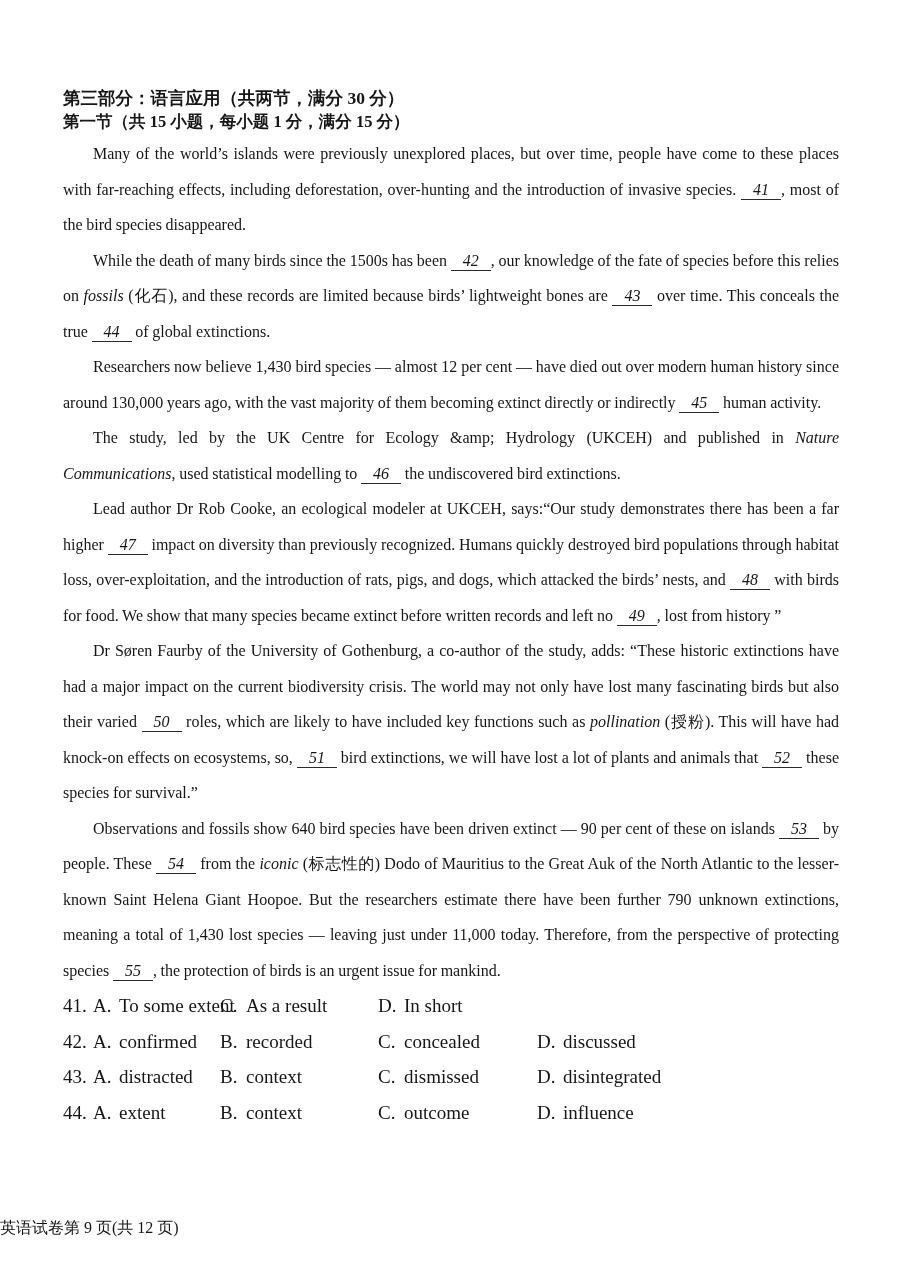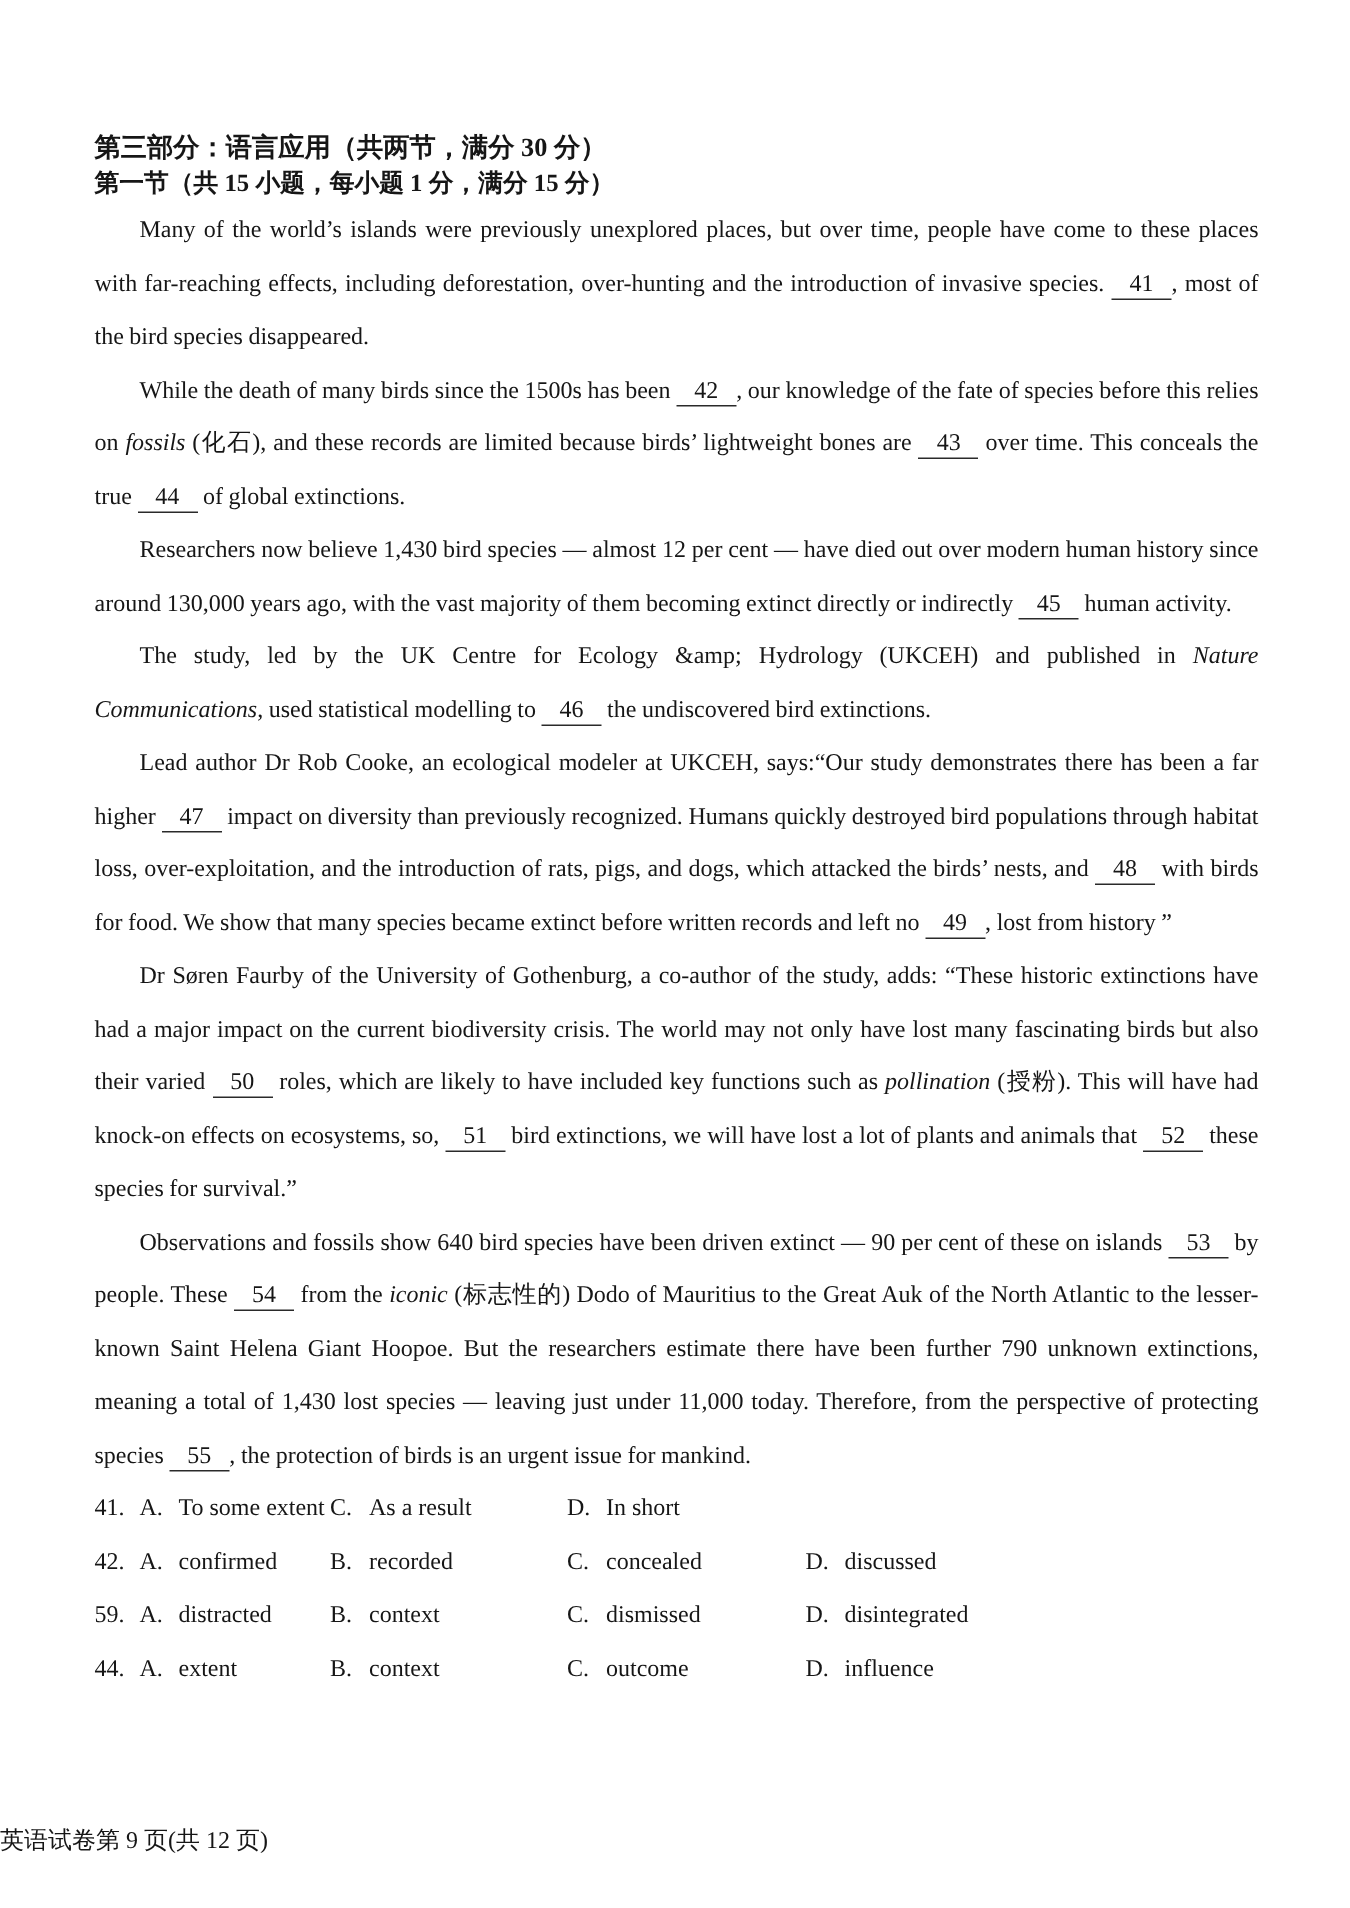--- a/index.html
+++ b/index.html
@@ -38,22 +38,23 @@
     text-indent: 30px;
     word-spacing: -0.3px;
   }
   .passage i { font-style: italic; margin-top: 32px; }
   .blank {
     display: inline-block;
     text-indent: 0;
     padding: 0 12px;
     line-height: 18px;
     border-bottom: 1.3px solid #2a2a2a;
+    font-style: italic;
   }
-  .questions { font-size: 16px; }
+  .questions { font-size: 19px; }
   .q-row {
     display: grid;
     grid-template-columns: 30px 127px 158px 159px auto;
     line-height: 35.5px;
     white-space: nowrap;
   }
   .q-opt { overflow: visible; }
   .opt-label {
     display: inline-block;
     min-width: 26px;
@@ -91,21 +92,21 @@
           <span class="q-opt"><span class="opt-label">D.</span><span class="opt-text">In short</span></span>
         </div>
         <div class="q-row">
           <span class="q-num">42.</span>
           <span class="q-opt"><span class="opt-label">A.</span><span class="opt-text">confirmed</span></span>
           <span class="q-opt"><span class="opt-label">B.</span><span class="opt-text">recorded</span></span>
           <span class="q-opt"><span class="opt-label">C.</span><span class="opt-text">concealed</span></span>
           <span class="q-opt"><span class="opt-label">D.</span><span class="opt-text">discussed</span></span>
         </div>
         <div class="q-row">
-          <span class="q-num">59.</span>
+          <span class="q-num">43.</span>
           <span class="q-opt"><span class="opt-label">A.</span><span class="opt-text">distracted</span></span>
           <span class="q-opt"><span class="opt-label">B.</span><span class="opt-text">context</span></span>
           <span class="q-opt"><span class="opt-label">C.</span><span class="opt-text">dismissed</span></span>
           <span class="q-opt"><span class="opt-label">D.</span><span class="opt-text">disintegrated</span></span>
         </div>
         <div class="q-row">
           <span class="q-num">44.</span>
           <span class="q-opt"><span class="opt-label">A.</span><span class="opt-text">extent</span></span>
           <span class="q-opt"><span class="opt-label">B.</span><span class="opt-text">context</span></span>
           <span class="q-opt"><span class="opt-label">C.</span><span class="opt-text">outcome</span></span>

